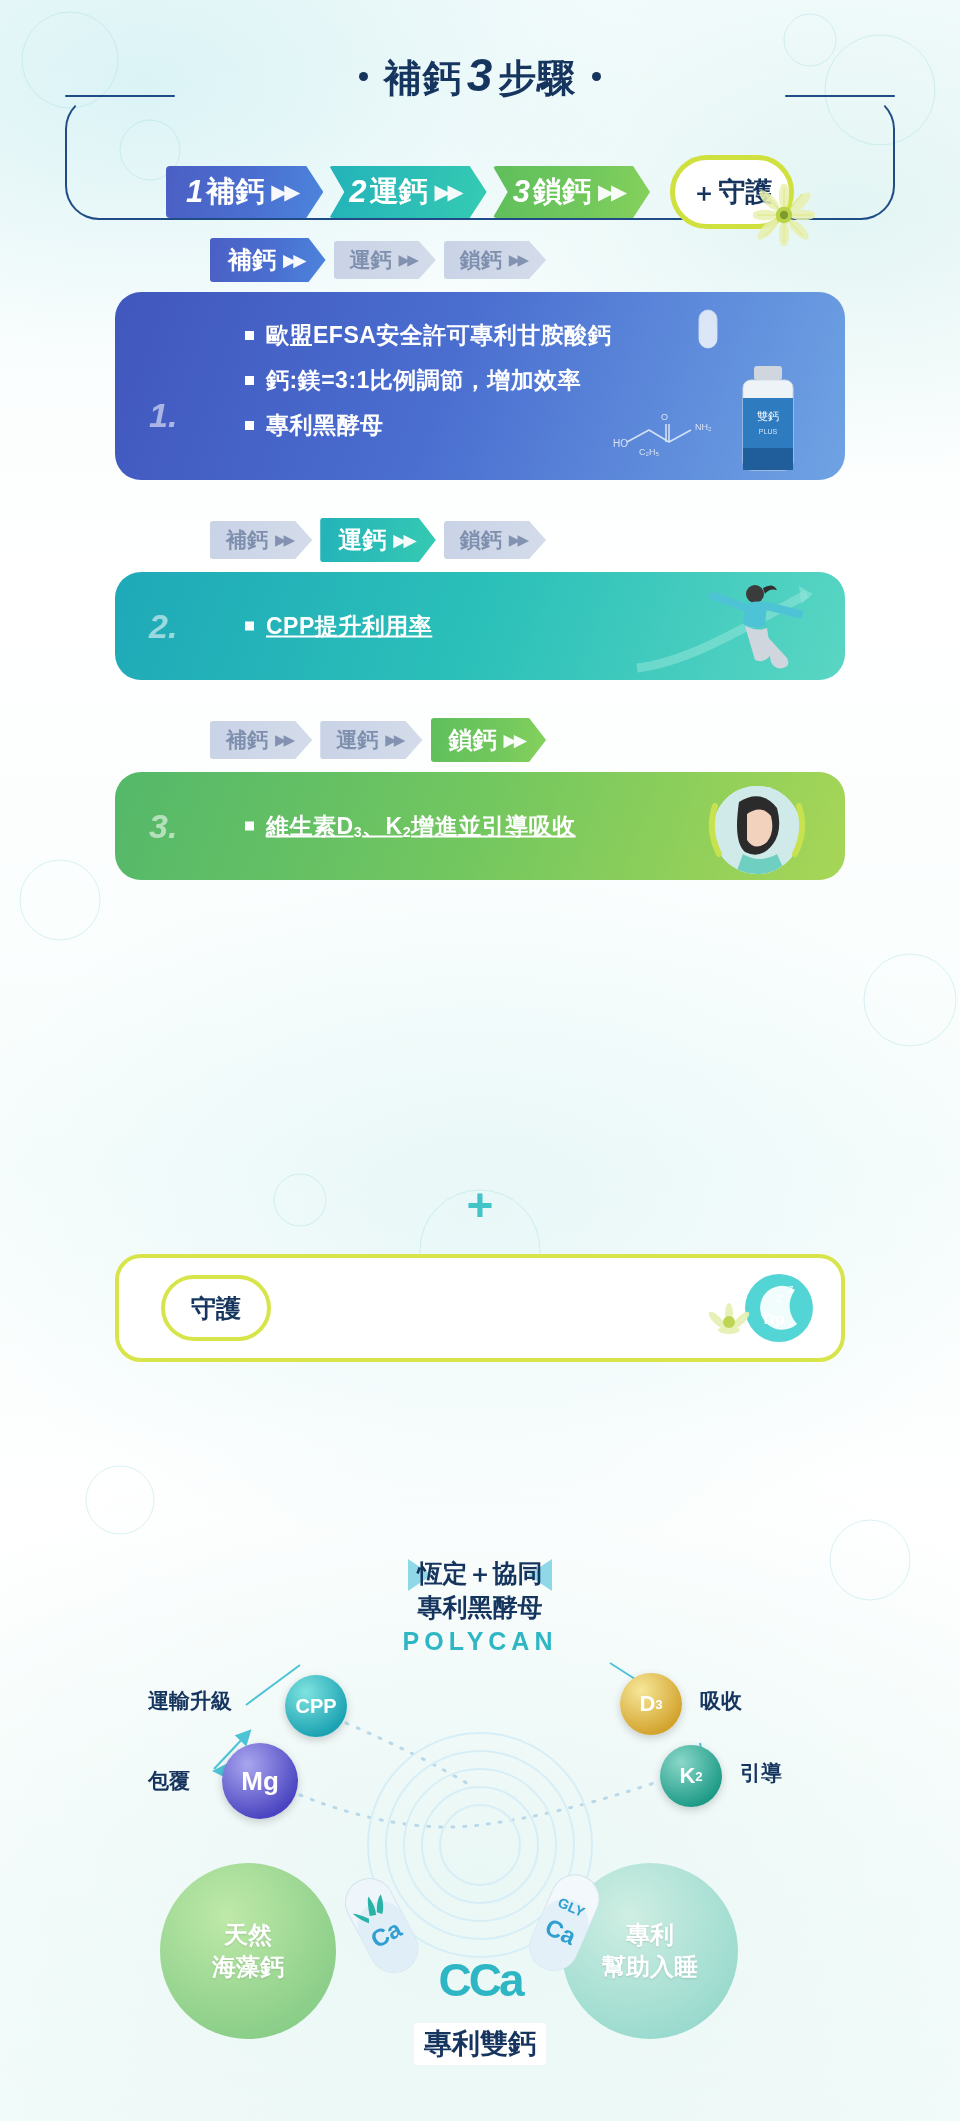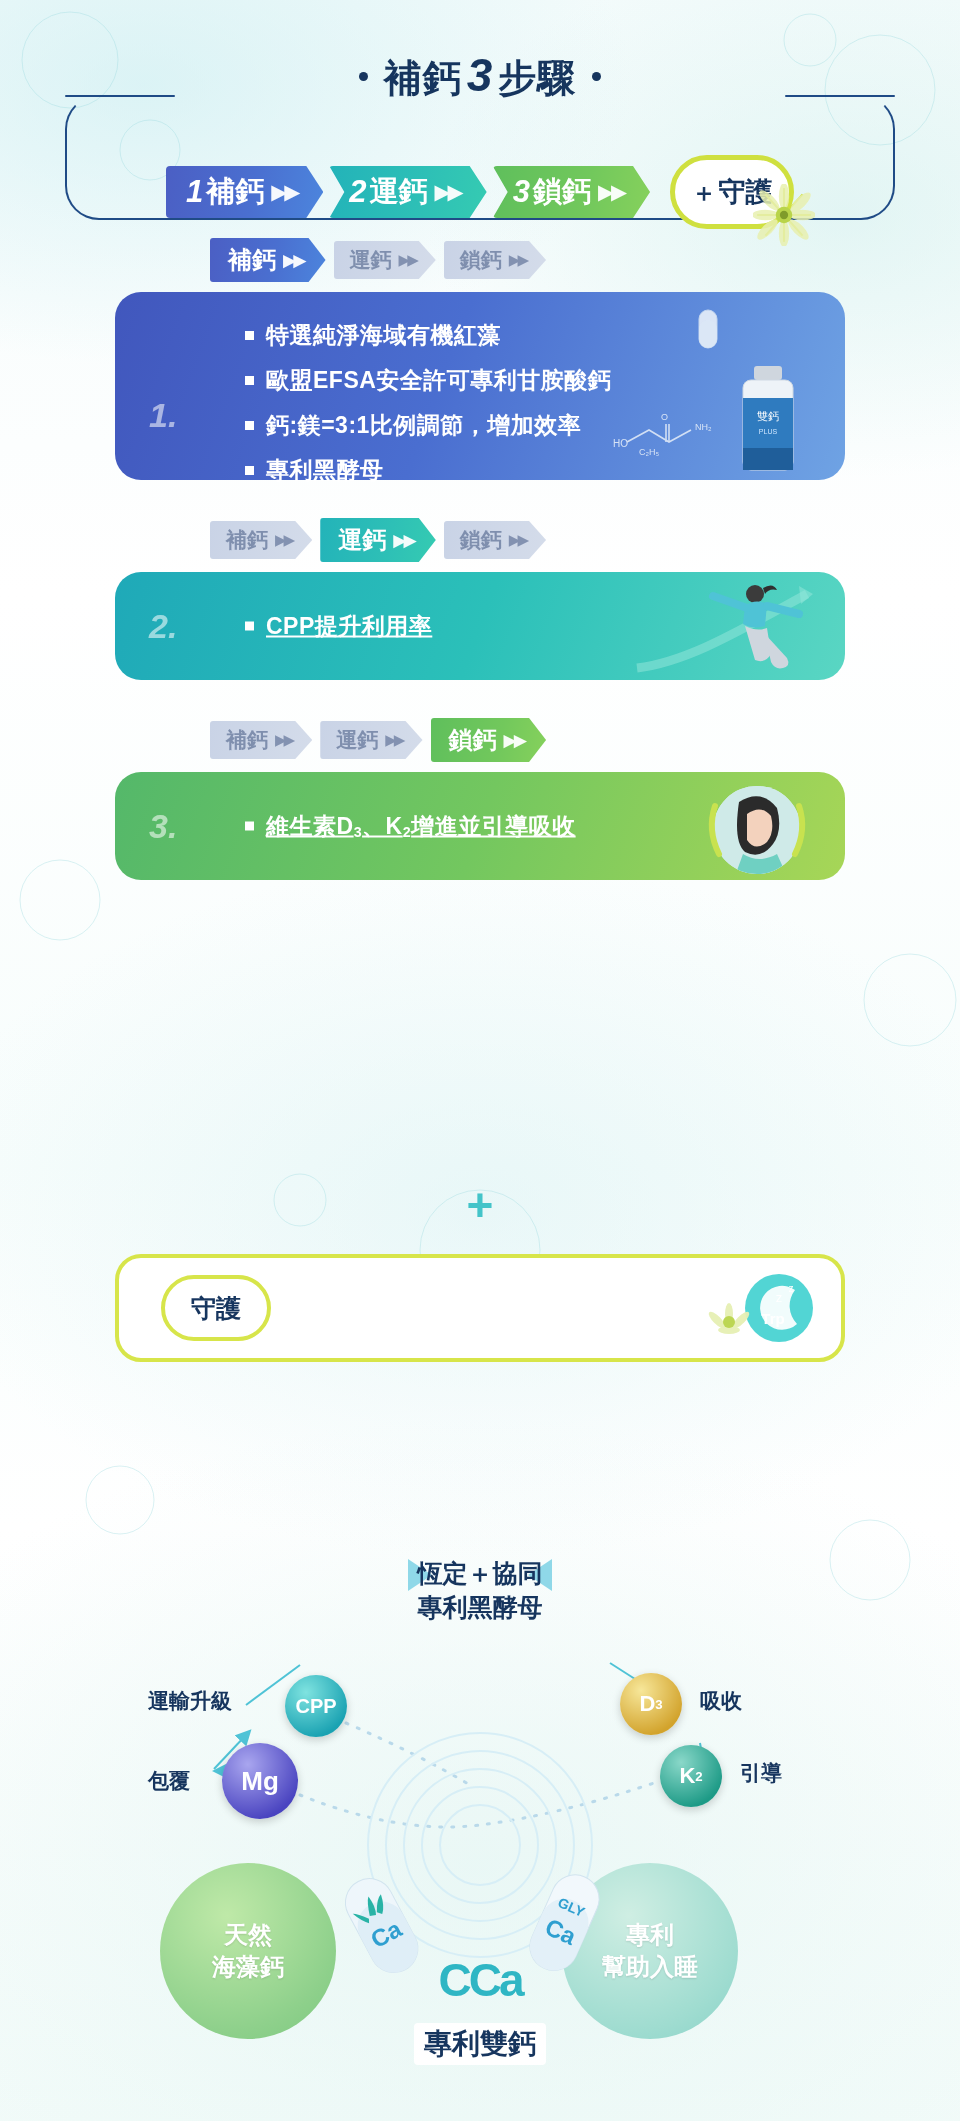--- a/index.html
+++ b/index.html
@@ -394,24 +394,20 @@
       </div>
       <div class="chip small chev c-grey">
         <span>鎖鈣</span>
         <span class="arrows">▶▶</span>
       </div>
     </div>
 
     <div class="card card-1">
       <div class="ord">1.</div>
       <div class="bullets">
-        <div class="bullet">
-          <span class="sq"></span>
-          <span>特選純淨海域有機紅藻</span>
-        </div>
         <div class="bullet">
           <span class="sq"></span>
           <span>歐盟EFSA安全許可專利甘胺酸鈣</span>
         </div>
         <div class="bullet">
           <span class="sq"></span>
           <span>鈣:鎂=3:1比例調節，增加效率</span>
         </div>
         <div class="bullet">
           <span class="sq"></span>
@@ -580,20 +576,21 @@
         <circle cx="480" cy="300" r="40"></circle>
           <circle cx="480" cy="300" r="58"></circle>
         <circle cx="480" cy="300" r="76"></circle>
           <circle cx="480" cy="300" r="94"></circle>
         <circle cx="480" cy="300" r="112"></circle>
       </g>
     </svg>
 
     <div class="dg-title dg-t1">恆定＋協同</div>
     <div class="dg-title dg-t2">專利黑酵母</div>
+    <div class="polycan">POLYCAN</div>
 
     <div class="lbl lbl-trans">運輸升級</div>
     <div class="lbl lbl-wrap">包覆</div>
     <div class="lbl lbl-abs">吸收</div>
     <div class="lbl lbl-guide">引導</div>
 
     <div class="node n-cpp">CPP</div>
     <div class="node n-mg">Mg</div>
     <div class="node n-d3">
       <span>D</span>

